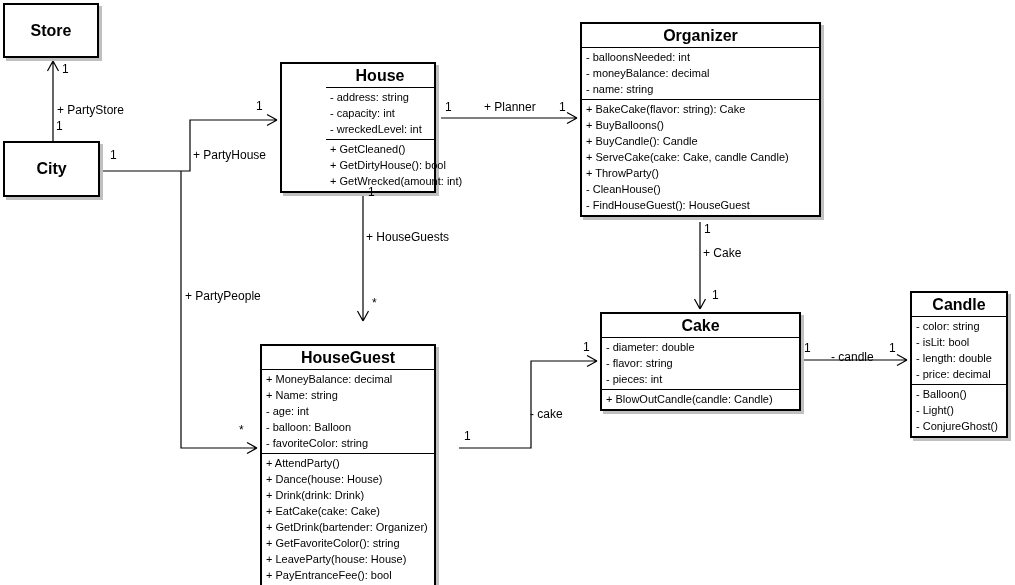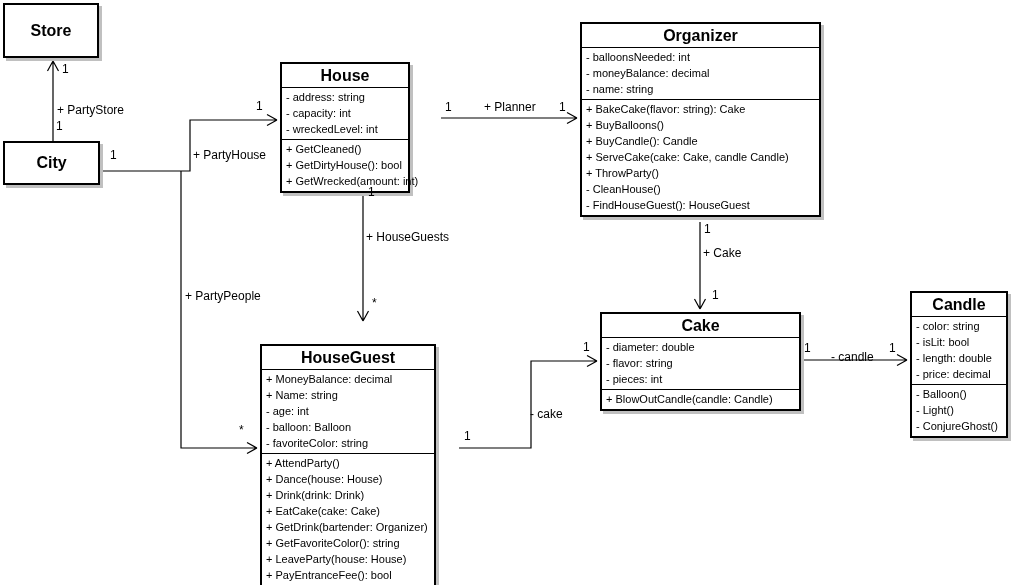--- a/index.html
+++ b/index.html
@@ -39,24 +39,24 @@
     <path d="M441,118 L577,118 M577,118 L567,112.5 M577,118 L567,123.5"></path>
     <path d="M363,183 L363,321 M363,321 L357.5,311 M363,321 L368.5,311"></path>
     <path d="M700,222 L700,309 M700,309 L694.5,299 M700,309 L705.5,299"></path>
     <path d="M459,448 L531,448 L531,361 L597,361 M597,361 L587,355.5 M597,361 L587,366.5"></path>
     <path d="M802,360 L907,360 M907,360 L897,354.5 M907,360 L897,365.5"></path>
   </svg>
 
 <div class="uml-class empty" style="left: 3px; top: 3px; width: 96px; height: 55px;">
       <div class="uml-title">Store</div>
     </div>
-    <div class="uml-class empty" style="left: 3px; top: 141px; width: 97px; height: 44px;">
+    <div class="uml-class empty" style="left: 3px; top: 141px; width: 97px; height: 56px;">
       <div class="uml-title">City</div>
     </div>
-    <div class="uml-class" style="left: 280px; top: 62px; width: 130px;">
+    <div class="uml-class" style="left: 280px; top: 62px; width: 156px; padding-left: 44px;">
       <div class="uml-title">House</div>
       <div class="uml-section attrs">
         <div class="uml-row">- address: string</div>
         <div class="uml-row">- capacity: int</div>
         <div class="uml-row">- wreckedLevel: int</div>
       </div>
       <div class="uml-section methods">
         <div class="uml-row">+ GetCleaned()</div>
         <div class="uml-row">+ GetDirtyHouse(): bool</div>
         <div class="uml-row">+ GetWrecked(amount: int)</div>

